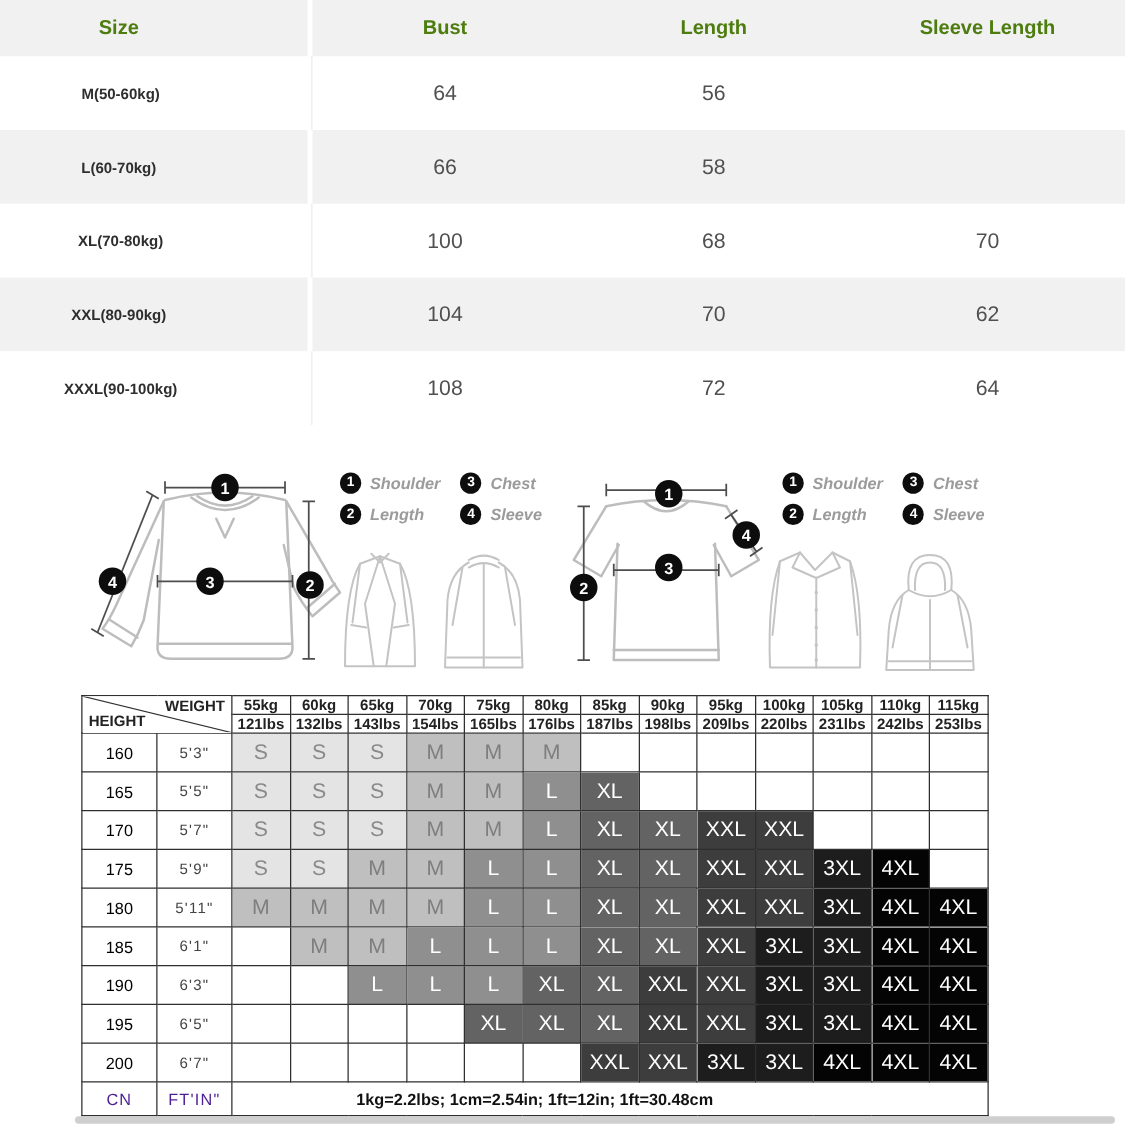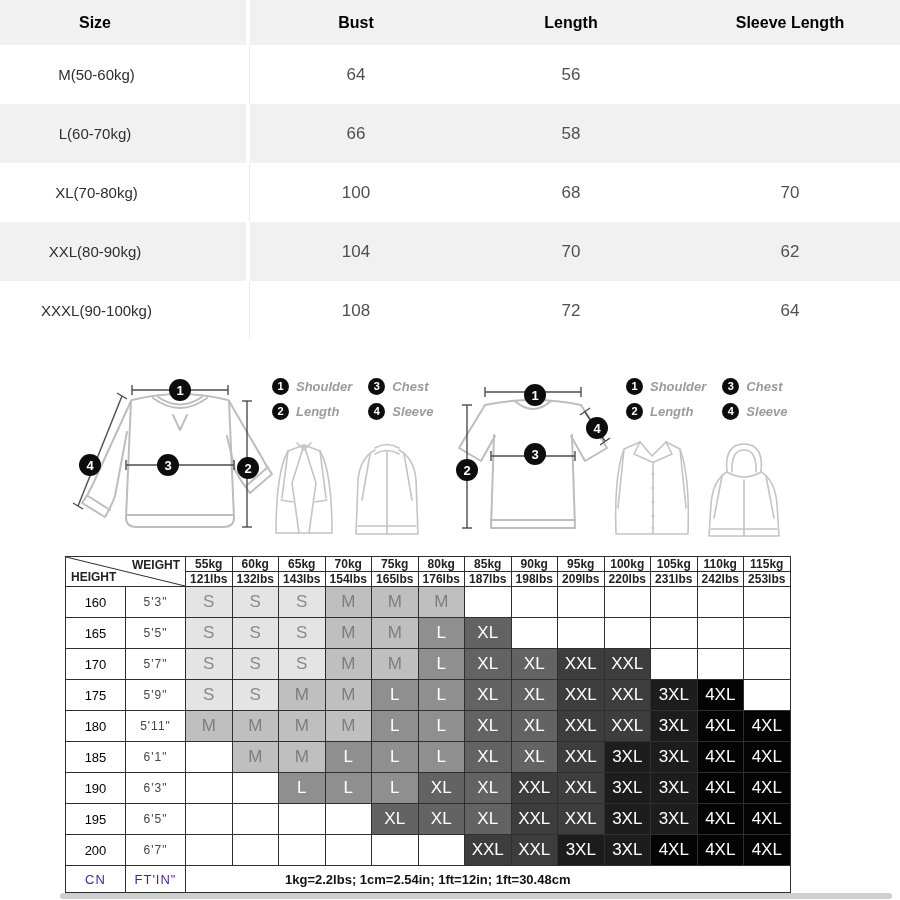--- a/index.html
+++ b/index.html
@@ -8,25 +8,25 @@
 
   
   .size-table{position:absolute;left:0;top:0;width:900px;}
   .st-header,.st-row{display:grid;grid-template-columns:250px 212px 218px 220px;}
   .st-header{height:45px;background:#f1f1f1;}
   .st-row{height:59px;}
   .st-row.alt{background:#f1f1f1;}
   .st-cell{display:flex;align-items:center;justify-content:center;font-size:17px;color:#505050;
            box-sizing:border-box;}
   .st-cell.first{padding-right:56px;}
-  .st-header .st-cell{font-weight:bold;font-size:16px;color:#000000;}
+  .st-header .st-cell{font-weight:bold;font-size:16px;color:#4d7c0f;}
   .st-header .st-cell.first{border-right:4px solid #fff;}
   .st-row.alt .st-cell.first{border-right:4px solid #fff;}
   .st-row:not(.alt) .st-cell.first{border-right:1px solid #ececec;}
-  .st-cell.sizecol{font-weight:normal;font-size:15px;color:#2e2e2e;}
+  .st-cell.sizecol{font-weight:bold;font-size:12px;color:#2e2e2e;}
 
   
   .diagrams{position:absolute;left:0;top:355px;width:900px;height:200px;}
   .garment-svg{position:absolute;}
   .g{fill:none;stroke:#bdbdbd;stroke-width:2;stroke-linecap:round;stroke-linejoin:round;}
   .gi{fill:none;stroke:#c4c4c4;stroke-width:1.6;stroke-linecap:round;stroke-linejoin:round;}
   .arrow{stroke:#4d4d4d;stroke-width:1.4;}
   .badge-pos{position:absolute;width:22px;height:22px;border-radius:50%;background:#0d0d0d;color:#fff;
              font-weight:bold;font-size:13px;display:flex;align-items:center;justify-content:center;
              transform:translate(-50%,-50%);}

